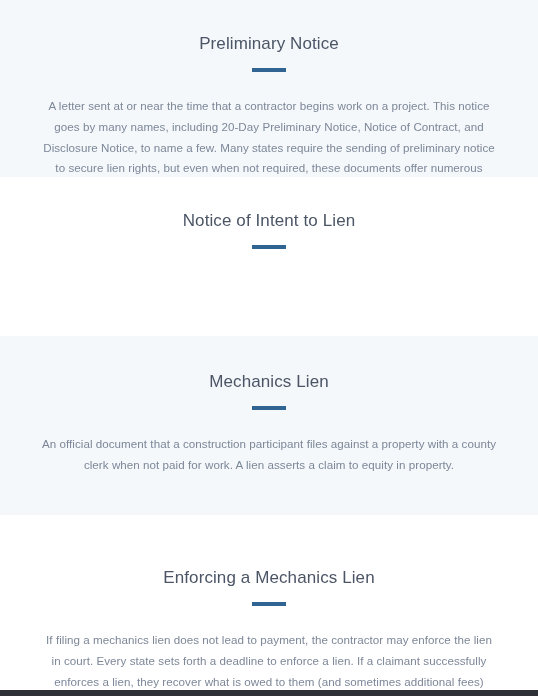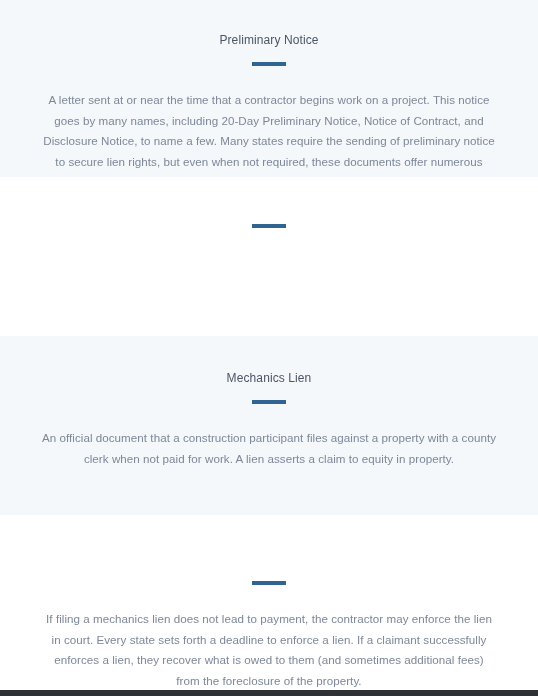--- a/index.html
+++ b/index.html
@@ -38,21 +38,21 @@
     width: 100%;
     box-sizing: border-box;
     padding: 0 40px;
     text-align: center;
   }
 
   
   .section-title {
     margin: 0;
     font-family: "Liberation Sans", sans-serif;
-    font-size: 12px;
+    font-size: 17px;
     font-weight: 400;
     line-height: 1.25;
     color: #4c5566;
     letter-spacing: 0.1px;
   }
 
   
   .title-rule {
     width: 34px;
     height: 4px;
@@ -105,34 +105,36 @@
   <section class="section tint" id="section-1">
     <div class="section-inner">
       <h2 class="section-title">Preliminary Notice</h2>
       <div class="title-rule"></div>
       <p class="section-body">A letter sent at or near the time that a contractor begins work on a project. This notice goes by many names, including 20-Day Preliminary Notice, Notice of Contract, and Disclosure Notice, to name a few. Many states require the sending of preliminary notice to secure lien rights, but even when not required, these documents offer numerous benefits.</p>
     </div>
   </section>
 
   <section class="section plain" id="section-2">
     <div class="section-inner">
+      <h2 class="section-title">Notice of Intent to Lien</h2>
       <div class="title-rule"></div>
     </div>
   </section>
 
   <section class="section tint" id="section-3">
     <div class="section-inner">
       <h2 class="section-title">Mechanics Lien</h2>
       <div class="title-rule"></div>
       <p class="section-body">An official document that a construction participant files against a property with a county clerk when not paid for work. A lien asserts a claim to equity in property.</p>
     </div>
   </section>
 
   <section class="section plain" id="section-4">
     <div class="section-inner">
+      <h2 class="section-title">Enforcing a Mechanics Lien</h2>
       <div class="title-rule"></div>
       <p class="section-body">If filing a mechanics lien does not lead to payment, the contractor may enforce the lien in court. Every state sets forth a deadline to enforce a lien. If a claimant successfully enforces a lien, they recover what is owed to them (and sometimes additional fees) from the foreclosure of the property.</p>
     </div>
   </section>
 
   <div class="page-bottom-bar"></div>
 
 </div>
 
 </body></html>

